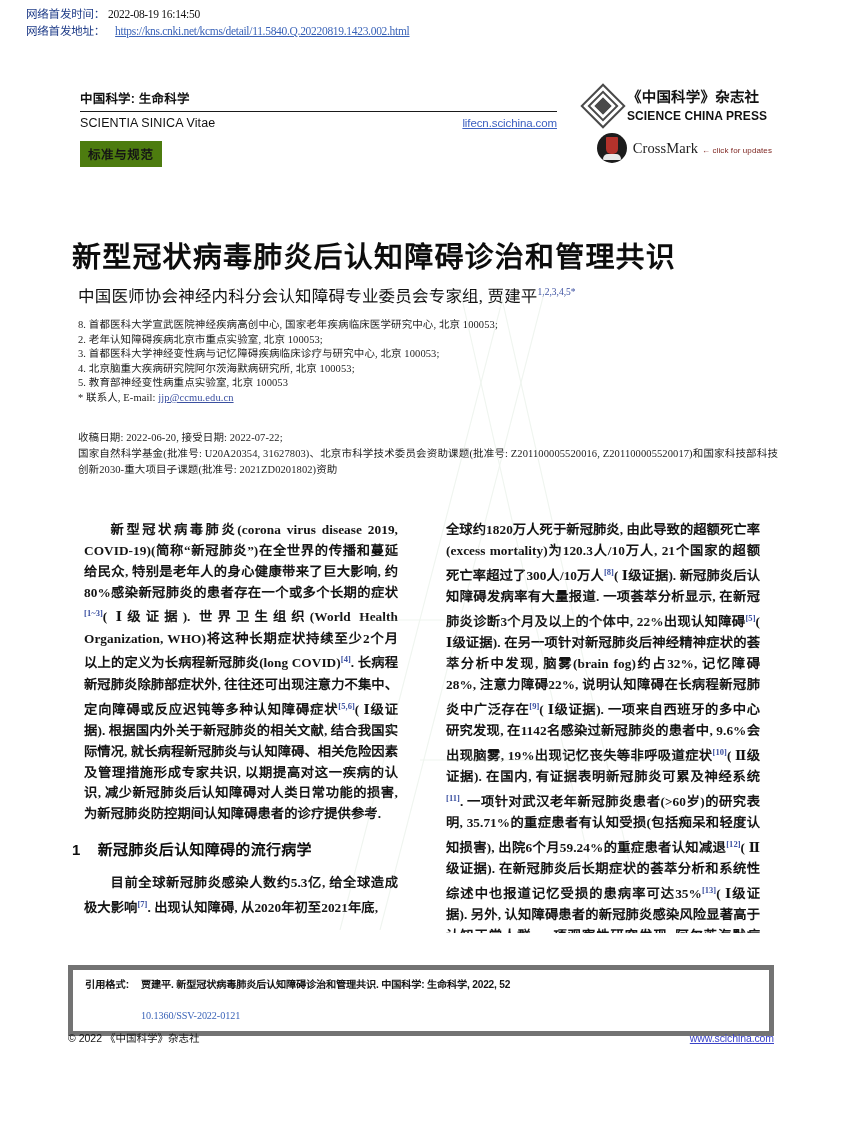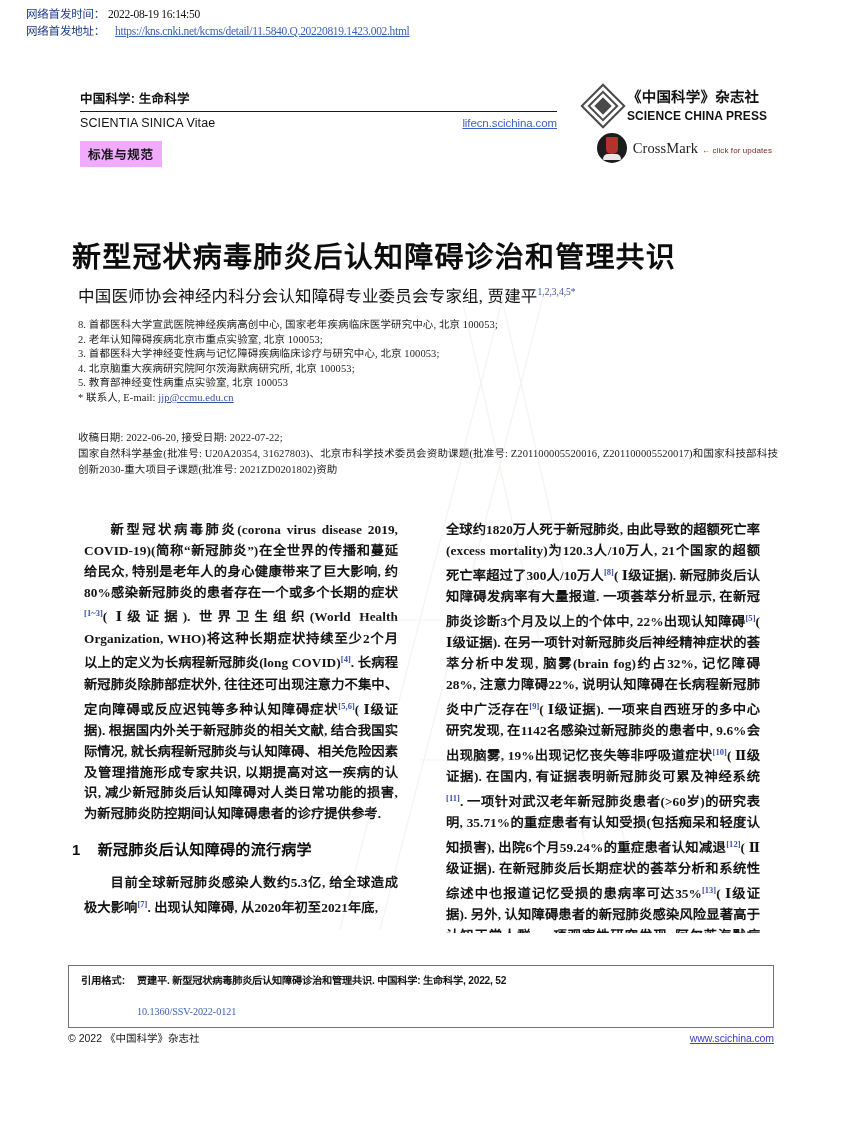--- a/index.html
+++ b/index.html
@@ -101,21 +101,21 @@
   .journal-site {
     font-family: "Liberation Sans", sans-serif;
     font-size: 11.5px;
     color: #3b5fc0;
     letter-spacing: -0.1px;
   }
   .badge {
     display: inline-block;
     margin-top: 11px;
     padding: 3px 8px 4px 8px;
-    background: #f0abfc;
+    background: #4d7c0f;
     color: #151515;
     font-family: "Liberation Sans", sans-serif;
     font-weight: bold;
     font-size: 12.5px;
     letter-spacing: 0.6px;
   }
 
   
   .pub-block {
     position: absolute;
@@ -317,21 +317,21 @@
     display: flex;
     gap: 17px;
   }
 
   
   .cite-box {
     position: absolute;
     left: 68px;
     top: 965px;
     width: 706px;
-    border: 1px solid #737373;
+    border: 5px solid #737373;
     box-sizing: border-box;
     padding: 7px 10px 8px 12px;
   }
   .cite-line {
     display: flex;
     font-family: "Liberation Serif", serif;
     font-size: 10.2px;
     line-height: 15px;
     color: #141414;
     letter-spacing: -0.1px;

